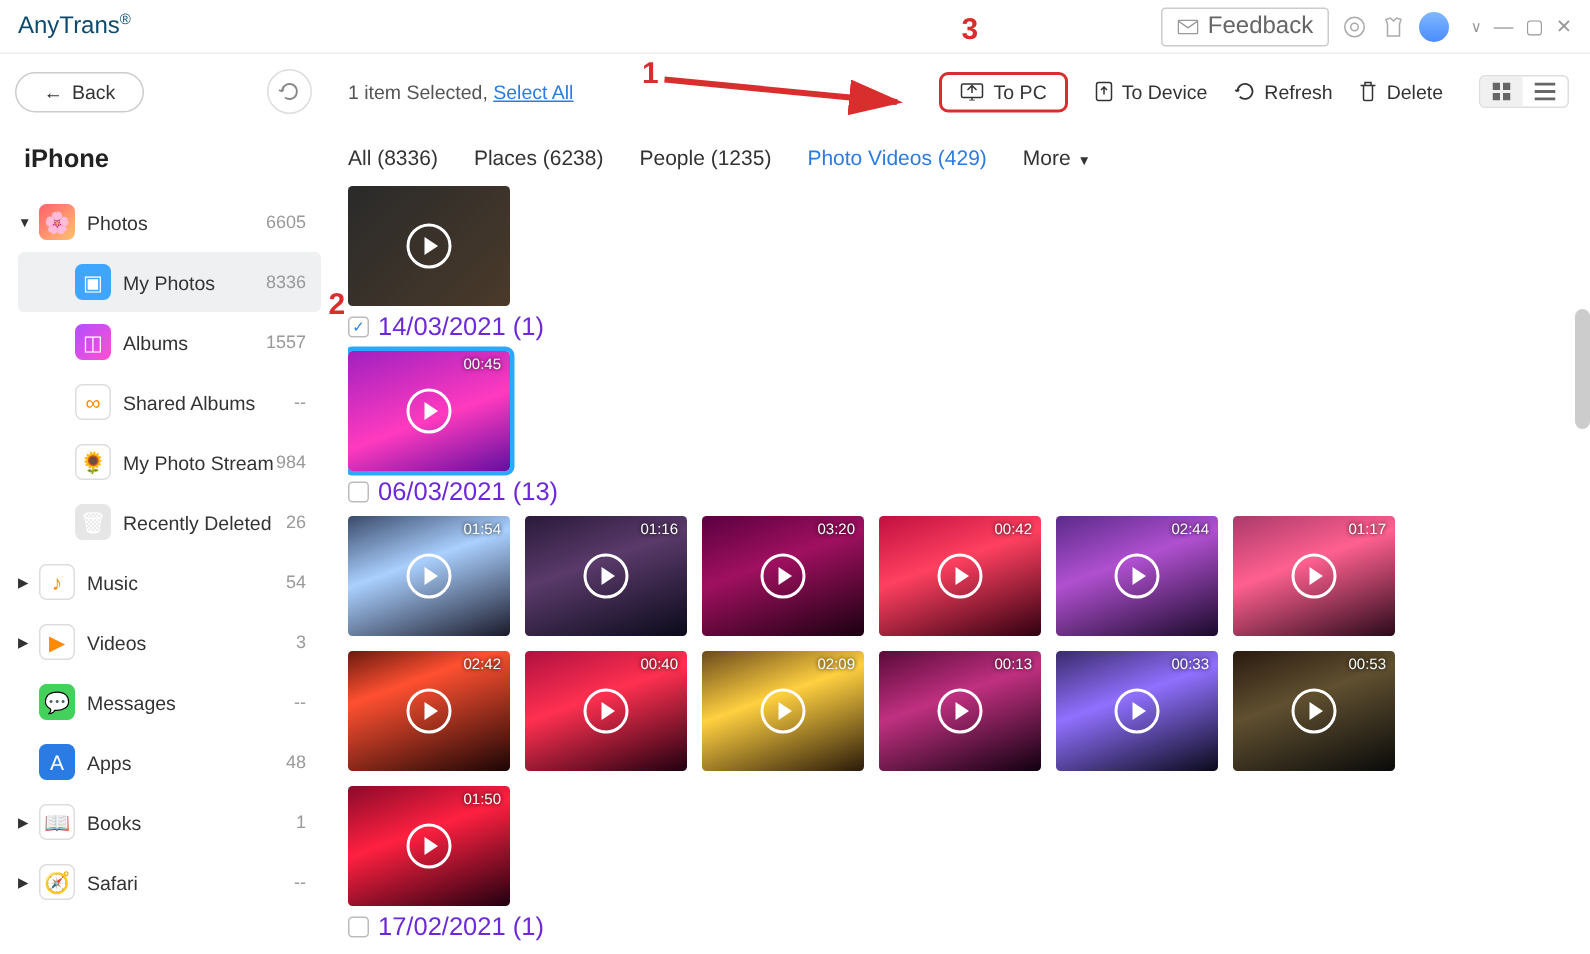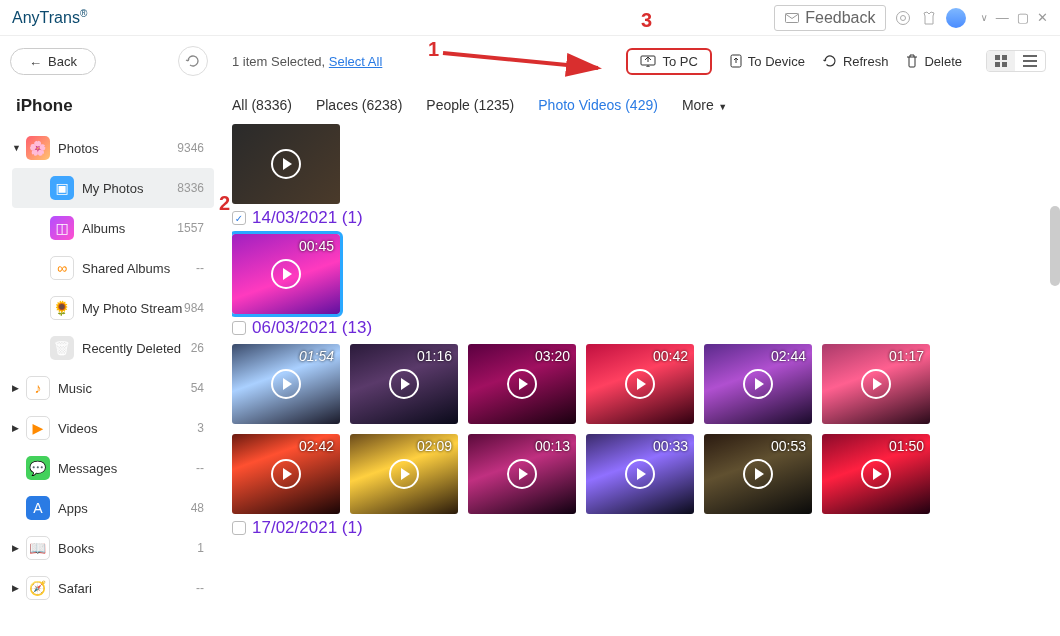--- a/index.html
+++ b/index.html
@@ -50,21 +50,21 @@
 .caret-down{ font-size:9px; margin-left:2px; }
 
 .gal{ overflow-y:auto; height:calc(100% - 38px); padding-bottom:12px; }
 .grp-hdr{ display:flex; align-items:center; gap:6px; margin:4px 0 6px; font-size:17px; color:#6d28d9; }
 .chk{ width:14px; height:14px; border:1px solid #bbb; border-radius:3px; display:inline-flex; align-items:center; justify-content:center; font-size:10px; color:#2a7be4; background:#fff; }
 .chk.on::after{ content:"✓"; }
 
 .thumbs{ display:flex; flex-wrap:wrap; gap:10px; }
 .thumb{ width:108px; height:80px; border-radius:3px; position:relative; overflow:hidden; background:#333; }
 .thumb.sel{ outline:3px solid #2aa8ff; }
-.thumb .dur{ position:absolute; top:4px; right:6px; font-size:14px; color:#fff; text-shadow:0 0 3px #000; }
+.thumb .dur{ position:absolute; top:4px; right:6px; font-size:10px; color:#fff; text-shadow:0 0 3px #000; }
 .play{ position:absolute; top:50%; left:50%; transform:translate(-50%,-50%); width:30px; height:30px; border:2px solid #fff; border-radius:50%; display:flex; align-items:center; justify-content:center; }
 .play::after{ content:""; border-left:9px solid #fff; border-top:6px solid transparent; border-bottom:6px solid transparent; margin-left:3px; }
 
 
 .anno{ position:absolute; font-size:20px; font-weight:700; color:#d92e2e; z-index:20; pointer-events:none; }
 .arrow{ position:absolute; z-index:19; pointer-events:none; }
 
 .scrollbar-fake{ position:absolute; right:0; top:120px; width:10px; height:80px; background:#ccc; border-radius:5px; }
 
 svg{display:block;}
@@ -179,21 +179,21 @@
 </div>
 
 <div class="content">
   <div class="sidebar">
     <div class="device-name">iPhone</div>
     <div id="side-tree">
         <div class="tree-row">
           <span class="caret">▼</span>
           <span class="row-icn" style="background:linear-gradient(135deg,#ff5f6d,#ffc371);">🌸</span>
           <span class="row-lbl">Photos</span>
-          <span class="row-cnt">9346</span>
+          <span class="row-cnt">6605</span>
         </div>
         <div class="tree-row indent active">
           <span class="caret"></span>
           <span class="row-icn" style="background:#3fa6ff;">▣</span>
           <span class="row-lbl">My Photos</span>
           <span class="row-cnt">8336</span>
         </div>
         <div class="tree-row indent">
           <span class="caret"></span>
           <span class="row-icn" style="background:linear-gradient(135deg,#b24fff,#ff4fcf);">◫</span>
@@ -278,21 +278,21 @@
           <div class="thumb sel" style="background: linear-gradient(160deg, rgb(160, 32, 192), rgb(255, 58, 191) 55%, rgb(96, 16, 160));">
             <span class="dur">00:45</span>
             <span class="play"></span>
           </div>
         </div>
         <div class="grp-hdr">
           <span class="chk"></span>
           <span>06/03/2021 (13)</span>
         </div>
         <div class="thumbs">
-          <div class="thumb" style="background: linear-gradient(160deg, rgb(58, 74, 106), rgb(170, 208, 255) 40%, rgb(26, 26, 42)); font-style: italic;">
+          <div class="thumb" style="background: linear-gradient(160deg, rgb(58, 74, 106), rgb(170, 208, 255) 40%, rgb(26, 26, 42));">
             <span class="dur">01:54</span>
             <span class="play"></span>
           </div>
           <div class="thumb" style="background: linear-gradient(160deg, rgb(42, 26, 58), rgb(90, 58, 106) 40%, rgb(10, 10, 26));">
             <span class="dur">01:16</span>
             <span class="play"></span>
           </div>
           <div class="thumb" style="background: linear-gradient(160deg, rgb(90, 0, 64), rgb(160, 16, 96) 40%, rgb(26, 0, 16));">
             <span class="dur">03:20</span>
             <span class="play"></span>
@@ -304,20 +304,24 @@
           <div class="thumb" style="background: linear-gradient(160deg, rgb(90, 42, 138), rgb(176, 80, 208) 40%, rgb(26, 10, 42));">
             <span class="dur">02:44</span>
             <span class="play"></span>
           </div>
           <div class="thumb" style="background: linear-gradient(160deg, rgb(170, 58, 106), rgb(255, 96, 144) 40%, rgb(42, 10, 26));">
             <span class="dur">01:17</span>
             <span class="play"></span>
           </div>
           <div class="thumb" style="background: linear-gradient(160deg, rgb(106, 26, 16), rgb(255, 80, 48) 30%, rgb(26, 5, 5));">
             <span class="dur">02:42</span>
+            <span class="play"></span>
+          </div>
+          <div class="thumb" style="background: linear-gradient(160deg, rgb(176, 16, 64), rgb(255, 48, 80) 40%, rgb(32, 0, 16));">
+            <span class="dur">00:40</span>
             <span class="play"></span>
           </div>
           <div class="thumb" style="background: linear-gradient(160deg, rgb(106, 74, 26), rgb(255, 208, 64) 40%, rgb(42, 26, 10));">
             <span class="dur">02:09</span>
             <span class="play"></span>
           </div>
           <div class="thumb" style="background: linear-gradient(160deg, rgb(90, 10, 58), rgb(192, 48, 128) 40%, rgb(16, 0, 16));">
             <span class="dur">00:13</span>
             <span class="play"></span>
           </div>

